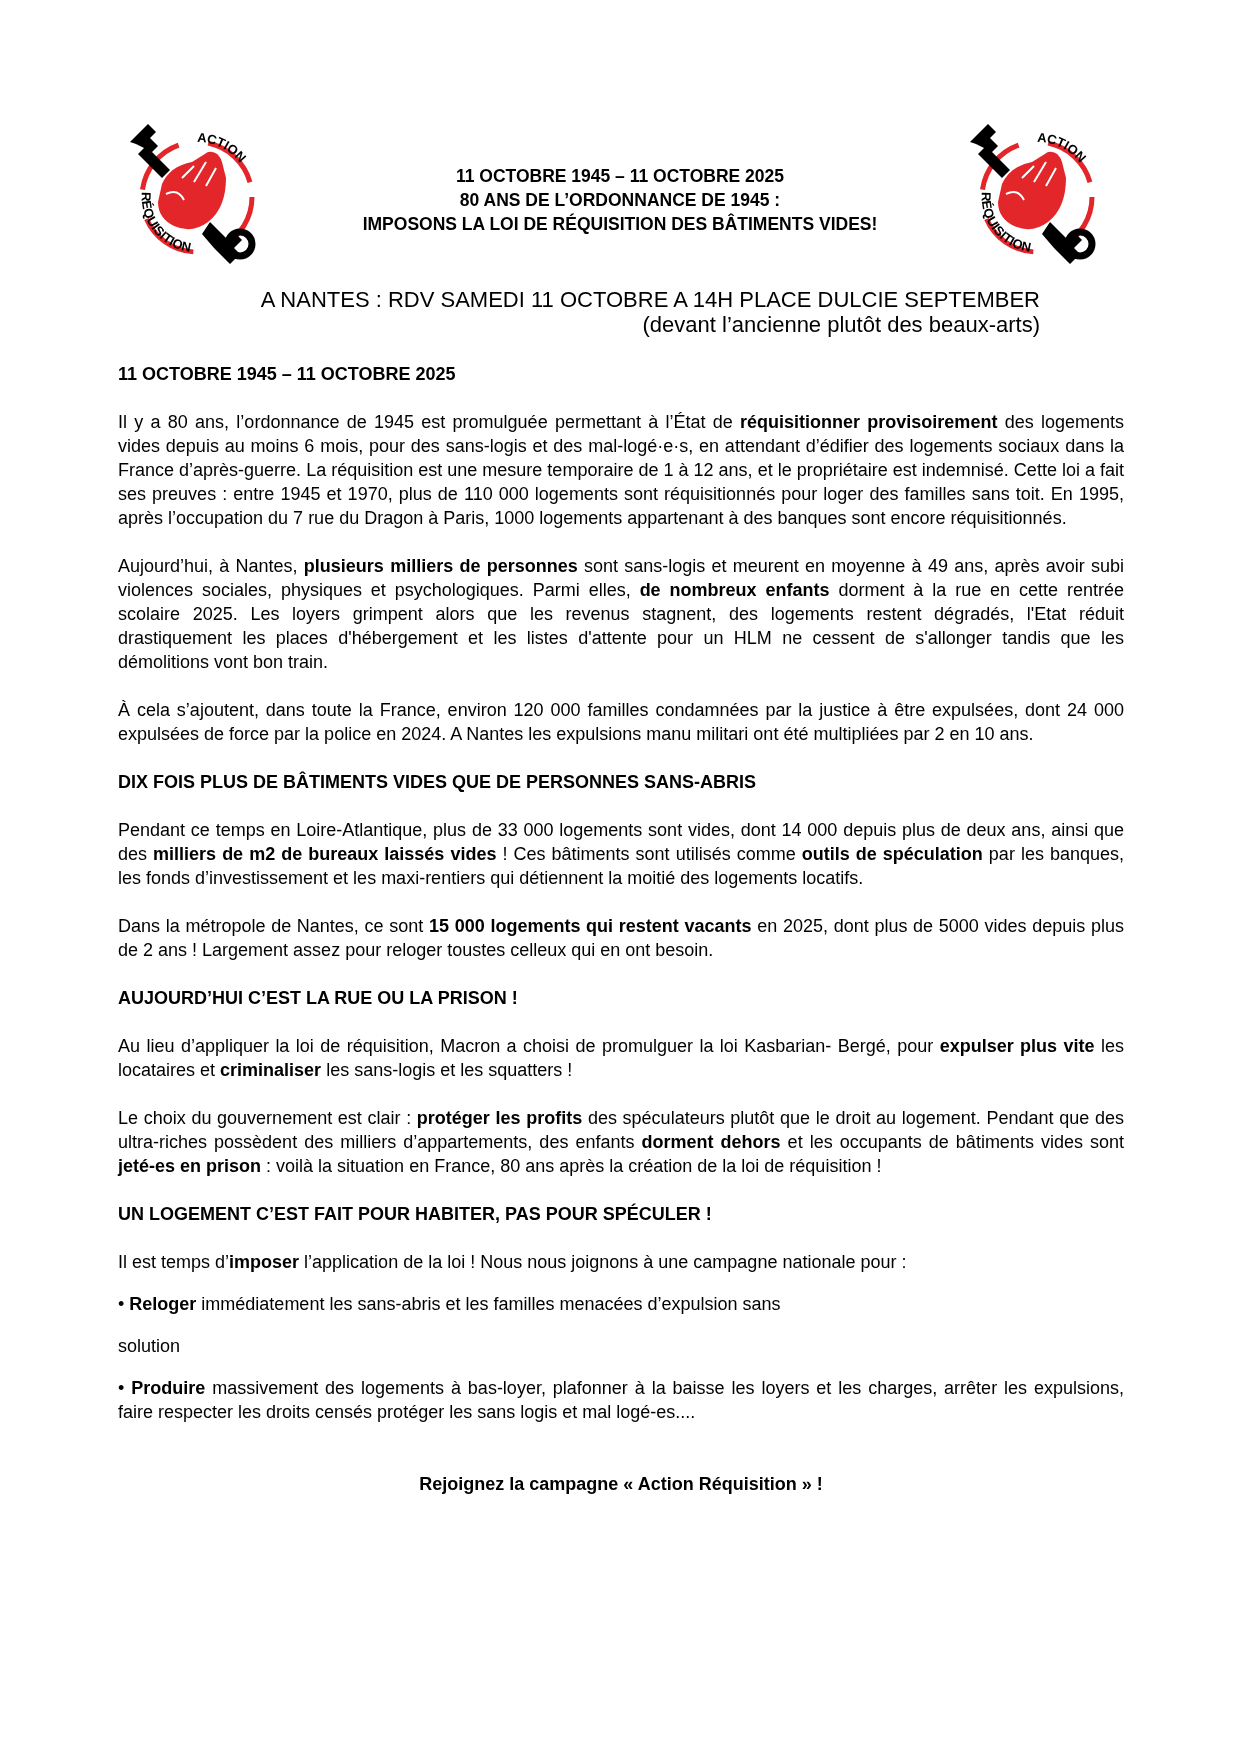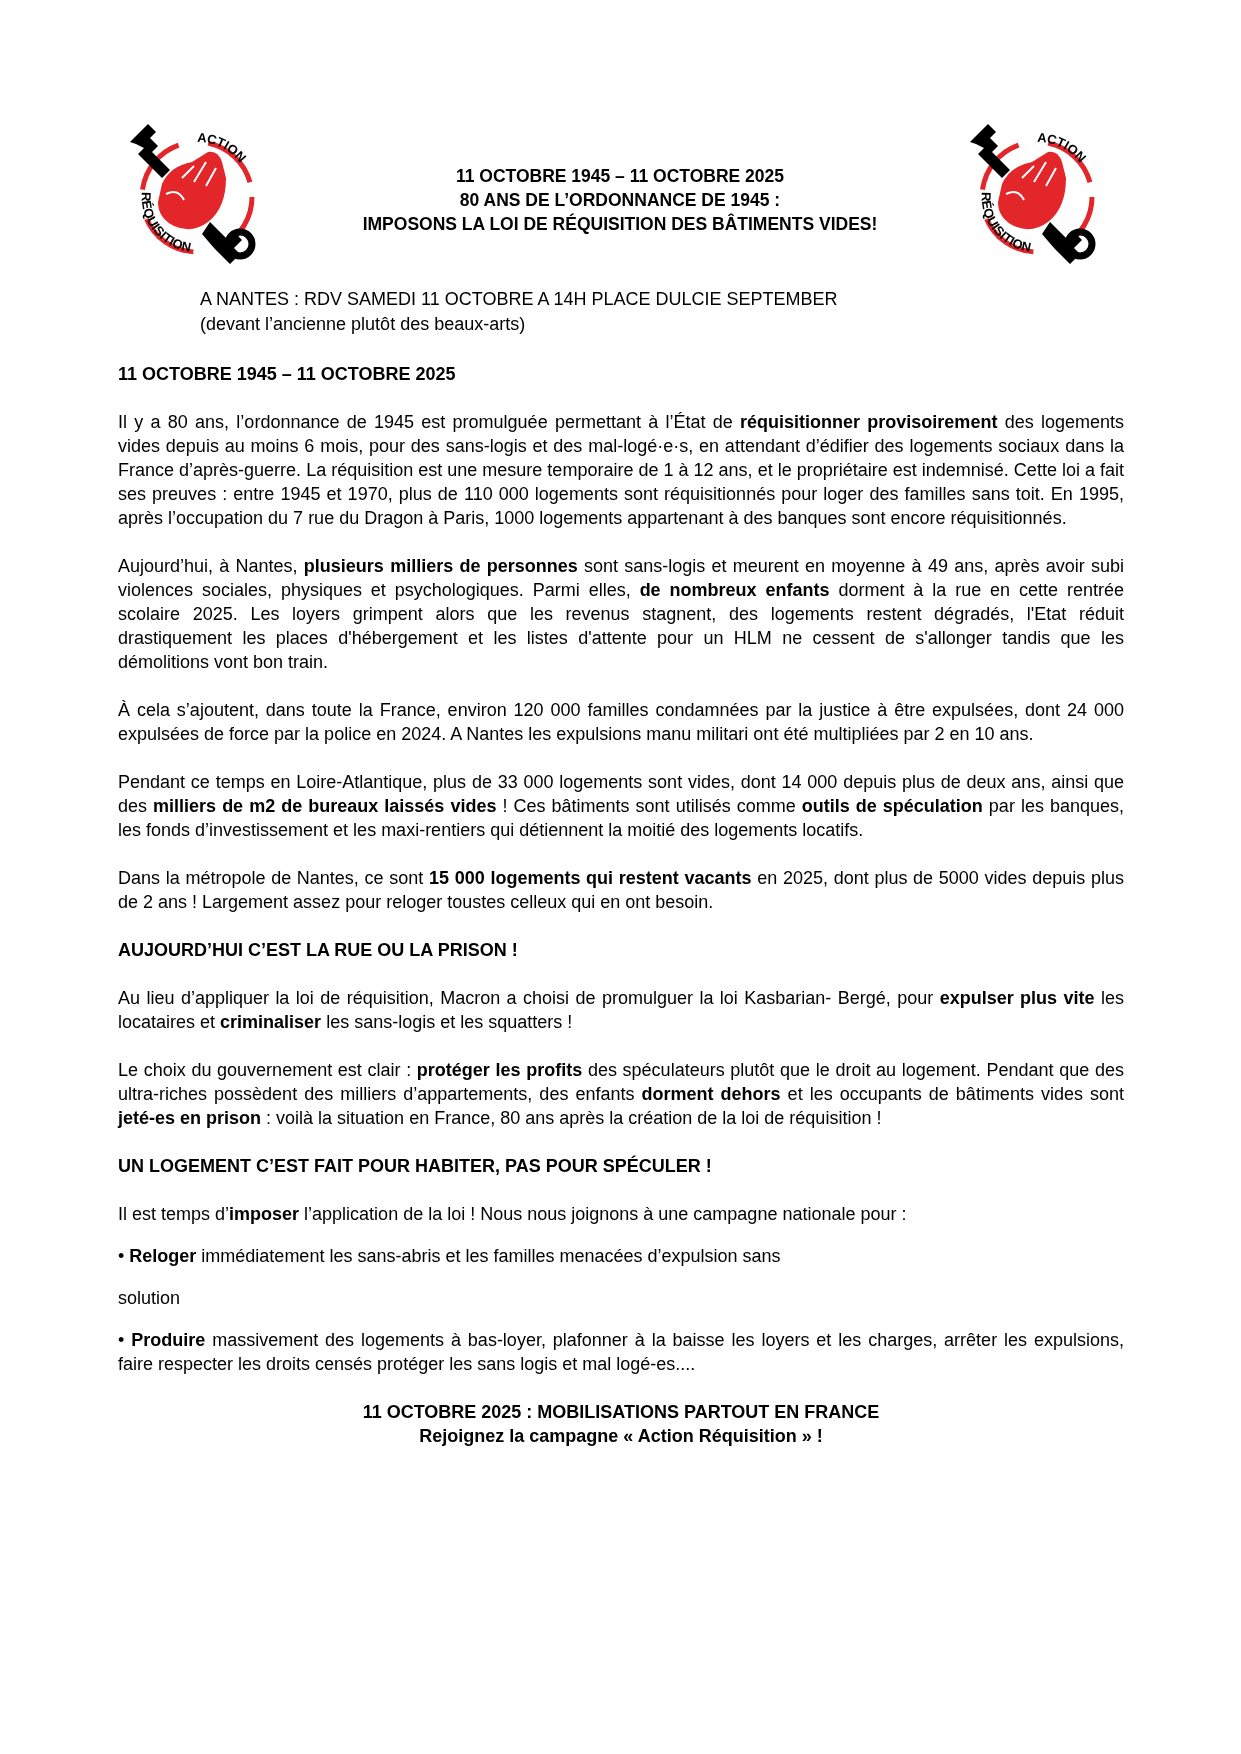--- a/index.html
+++ b/index.html
@@ -2,21 +2,21 @@
 <html><head>
 <meta charset="utf-8">
 <style>
   html, body { margin:0; padding:0; background:#ffffff; }
   body { width:1241px; height:1754px; position:relative; font-family:"Liberation Sans", sans-serif; color:#000; overflow:hidden; }
   .page { position:absolute; left:0; top:0; width:1241px; height:1754px; }
   .logo { position:absolute; width:150px; height:150px; }
   .logo.left { left:122px; top:122px; }
   .logo.right { left:962px; top:122px; }
   .title-block { position:absolute; left:280px; top:164px; width:680px; text-align:center; font-weight:bold; font-size:17.5px; line-height:24px; }
-  .rdv-block { position:absolute; left:200px; top:287px; width:840px; text-align:left; font-size:18px; line-height:25px; }
+  .rdv-block { position:absolute; left:200px; top:287px; width:840px; text-align:right; font-size:22px; line-height:25px; }
   .body { position:absolute; left:118px; top:362px; width:1006px; font-size:18px; line-height:24px; }
   .body p { margin:0 0 24px 0; text-align:justify; }
   .body p.h { font-weight:bold; text-align:left; }
   .body p.center { text-align:center; font-weight:bold; }
   .body .list { margin:0 0 24px 0; }
   .body .list div { text-align:left;margin-top:18px; }
   .body .list div.last { text-align:justify; }
   b { font-weight:bold; }
   .sig { font-style:italic; text-align:left !important; }
 </style>
@@ -81,20 +81,21 @@
 
   <div class="body">
     <p class="h">11 OCTOBRE 1945 – 11 OCTOBRE 2025</p>
 
     <p><span>Il y a 80 ans, l’ordonnance de 1945 est promulguée permettant à l’État de </span><b>réquisitionner provisoirement</b><span> des logements vides depuis au moins 6 mois, pour des sans-logis et des mal-logé·e·s, en attendant d’édifier des logements sociaux dans la France d’après-guerre. La réquisition est une mesure temporaire de 1 à 12 ans, et le propriétaire est indemnisé. Cette loi a fait ses preuves : entre 1945 et 1970, plus de 110 000 logements sont réquisitionnés pour loger des familles sans toit. En 1995, après l’occupation du 7 rue du Dragon à Paris, 1000 logements appartenant à des banques sont encore réquisitionnés.</span></p>
 
     <p><span>Aujourd’hui, à Nantes, </span><b>plusieurs milliers de personnes</b><span> sont sans-logis et meurent en moyenne à 49 ans, après avoir subi violences sociales, physiques et psychologiques. Parmi elles, </span><b>de nombreux enfants</b><span> dorment à la rue en cette rentrée scolaire 2025.  Les loyers grimpent alors que les revenus stagnent, des logements restent dégradés, l'Etat réduit drastiquement les places d'hébergement et les listes d'attente pour un HLM ne cessent de s'allonger tandis que les démolitions vont bon train.</span></p>
 
     <p>À cela s’ajoutent, dans toute la France, environ 120 000 familles condamnées par la justice à être expulsées, dont 24 000 expulsées de force par la police en 2024. A Nantes les expulsions manu militari ont été multipliées par 2 en 10 ans.</p>
 
+    <p class="h">DIX FOIS PLUS DE BÂTIMENTS VIDES QUE DE PERSONNES SANS-ABRIS</p>
 
     <p><span>Pendant ce temps en Loire-Atlantique, plus de 33 000 logements sont vides, dont 14 000 depuis plus de deux ans, ainsi que des </span><b>milliers de m2 de bureaux laissés vides</b><span> ! Ces bâtiments sont utilisés comme </span><b>outils de spéculation</b><span> par les banques, les fonds d’investissement et les maxi-rentiers qui détiennent la moitié des logements locatifs.</span></p>
 
     <p><span>Dans la métropole de Nantes, ce sont </span><b>15 000 logements qui restent vacants</b><span> en 2025, dont plus de 5000 vides depuis plus de 2 ans ! Largement assez pour reloger toustes celleux qui en ont besoin.</span></p>
 
     <p class="h">AUJOURD’HUI C’EST LA RUE OU LA PRISON !</p>
 
     <p><span>Au lieu d’appliquer la loi de réquisition, Macron a choisi de promulguer la loi Kasbarian- Bergé, pour </span><b>expulser plus vite</b><span> les locataires et </span><b>criminaliser</b><span> les sans-logis et les squatters !</span></p>
 
     <p><span>Le choix du gouvernement est clair : </span><b>protéger les profits</b><span> des spéculateurs plutôt que le droit au logement. Pendant que des ultra-riches possèdent des milliers d’appartements, des enfants </span><b>dorment dehors</b><span> et les occupants de bâtiments vides sont </span><b>jeté-es en prison</b><span> : voilà la situation en France, 80 ans après la création de la loi de réquisition !</span></p>
@@ -102,18 +103,18 @@
     <p class="h">UN LOGEMENT C’EST FAIT POUR HABITER, PAS POUR SPÉCULER !</p>
 
     <div class="list">
       <div><span>Il est temps d’</span><b>imposer</b><span> l’application de la loi ! Nous nous joignons à une campagne nationale pour :</span></div>
       <div><span>• </span><b>Reloger</b><span> immédiatement les sans-abris et les familles menacées d’expulsion sans</span></div>
       <div>solution</div>
       <div class="last"><span>• </span><b>Produire</b><span> massivement des logements à bas-loyer, plafonner à la baisse les loyers et les charges, arrêter les expulsions, faire respecter les droits censés protéger les sans logis et mal logé-es....</span></div>
     </div>
 
     <p class="center">
-      <span>11 OCTOBRE 2025 : MOBILISATIONS PARTOUT EN FRANCE</span><br>
+      <br>
       <span>Rejoignez la campagne « Action Réquisition » !</span>
     </p>
 
   </div>
 </div>
 
 </body></html>

